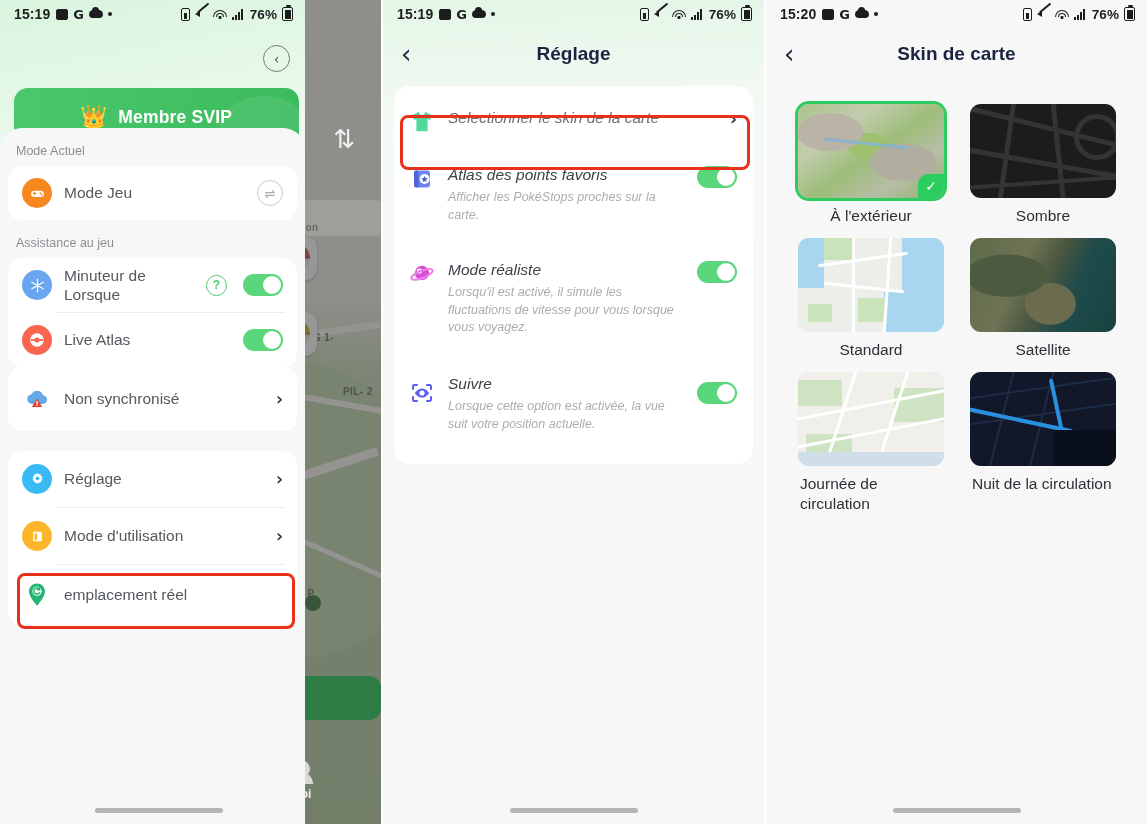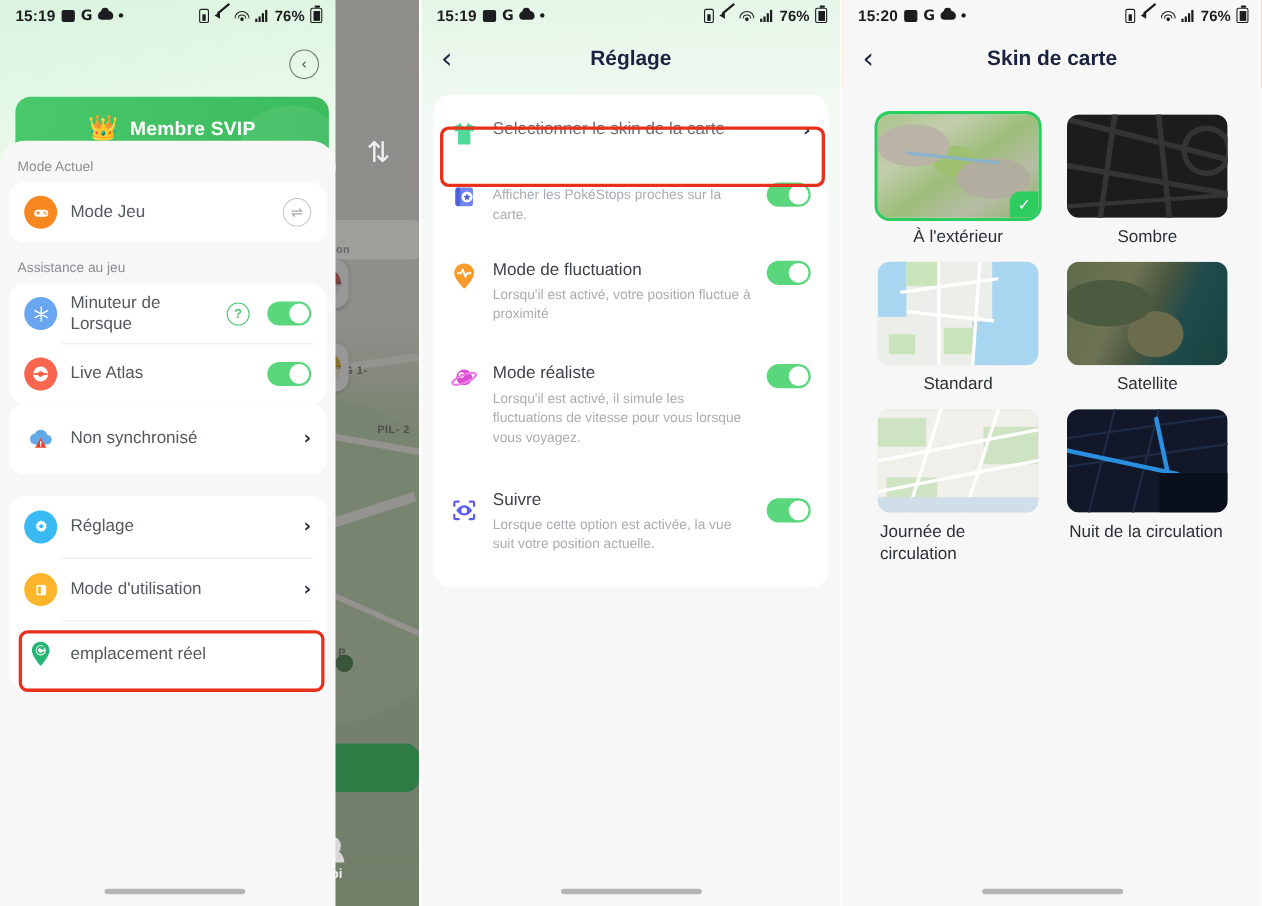--- a/index.html
+++ b/index.html
@@ -120,21 +120,21 @@
   .swapcircle { width:26px; height:26px; border-radius:50%; border:1.3px solid #c6c9cc; color:#a9adb1;
                 display:flex; align-items:center; justify-content:center; font-size:13px; flex:0 0 26px; font-family:"DejaVu Sans",sans-serif;}
 
   .hl-box { position:absolute; border:3px solid #e8301b; border-radius:8px; pointer-events:none; z-index:25; }
 
   
   .p2-bg { position:absolute; inset:0; background: linear-gradient(178deg, #e3f6e6 0%, #f3faf4 14%, #f7f7f7 30%, #f7f7f7 100%); }
   .p2-card { position:relative; z-index:20; margin: 6px 11px 0; background:#fff; border-radius:16px; padding: 4px 0 10px; }
   .srow { display:flex; align-items:flex-start; padding: 13px 16px 13px 14px; gap:12px; }
   .srow .sicon { width:28px; flex:0 0 28px; display:flex; align-items:flex-start; justify-content:center; padding-top:2px; }
-  .srow .sbody { flex:1; min-width:0; }
+  .srow .sbody { flex:1; min-width:0;font-style:italic; }
   .srow .stitle { font-size:15.5px; color:#3d4248; font-weight:400; line-height:1.3; }
   .srow .stitle.dim { color:#6b7076; }
   .srow .sdesc { font-size:12.5px; color:#a9adb2; margin-top:4px; line-height:1.42; }
   .srow .stail { flex:0 0 auto; display:flex; align-items:center; padding-top:1px; }
 
   
   .p3-bg { position:absolute; inset:0; background:#f7f7f7; }
   .p3-head { background:#f97316; }
   .p3-grid { position:relative; z-index:10; display:grid; grid-template-columns: 1fr 1fr;
              column-gap: 22px; row-gap: 12px; padding: 24px 30px 0 30px; }
@@ -425,42 +425,28 @@
       <div class="srow">
         <div class="sicon">
           <svg width="24" height="24" viewBox="0 0 24 24">
               <rect x="4" y="3.5" width="16" height="17" rx="2.4" fill="#6f86f0"></rect>
               <rect x="4" y="3.5" width="4.6" height="17" rx="2.2" fill="#4f63d8"></rect>
               <circle cx="14.6" cy="12" r="5" fill="#fff"></circle>
               <path d="M14.6 8.8l1 2.1 2.3.3-1.7 1.6.4 2.3-2-1.1-2 1.1.4-2.3-1.7-1.6 2.3-.3z" fill="#4f63d8"></path>
             </svg>
         </div>
         <div class="sbody">
+          <div class="stitle">Atlas des points favoris</div>
           <div class="sdesc">Afficher les PokéStops proches sur la carte.</div>
         </div>
         <div class="stail">
           <span class="toggle"></span>
         </div>
       </div>
 
-      <div class="srow" style="padding-top:18px;">
-        <div class="sicon">
-          <svg width="24" height="26" viewBox="0 0 24 26">
-              <path d="M12 1.6c5 0 9 3.8 9 8.6 0 6.2-9 14.2-9 14.2S3 16.4 3 10.2C3 5.4 7 1.6 12 1.6z" fill="#fb9a2c"></path>
-              <path d="M6.2 10.4h3l1.5-3.4 2.4 6.6 1.5-3.2h3.2" stroke="#fff" stroke-width="1.7" fill="none" stroke-linecap="round" stroke-linejoin="round"></path>
-            </svg>
-        </div>
-        <div class="sbody">
-          <div class="stitle">Mode de fluctuation</div>
-          <div class="sdesc">Lorsqu'il est activé, votre position fluctue à proximité</div>
-        </div>
-        <div class="stail">
-          <span class="toggle"></span>
-        </div>
-      </div>
 
       <div class="srow" style="padding-top:22px;">
         <div class="sicon">
           <svg width="26" height="24" viewBox="0 0 26 24">
               <circle cx="13" cy="11" r="7.2" fill="#d94fd4"></circle>
               <circle cx="10.4" cy="9" r="2.6" fill="#fff"></circle>
               <circle cx="10.4" cy="9" r="1.1" fill="#d94fd4"></circle>
               <ellipse cx="13" cy="12.4" rx="11.5" ry="3.6" fill="none" stroke="#ef7de9" stroke-width="2" transform="rotate(-22 13 12.4)"></ellipse>
             </svg>
         </div>

